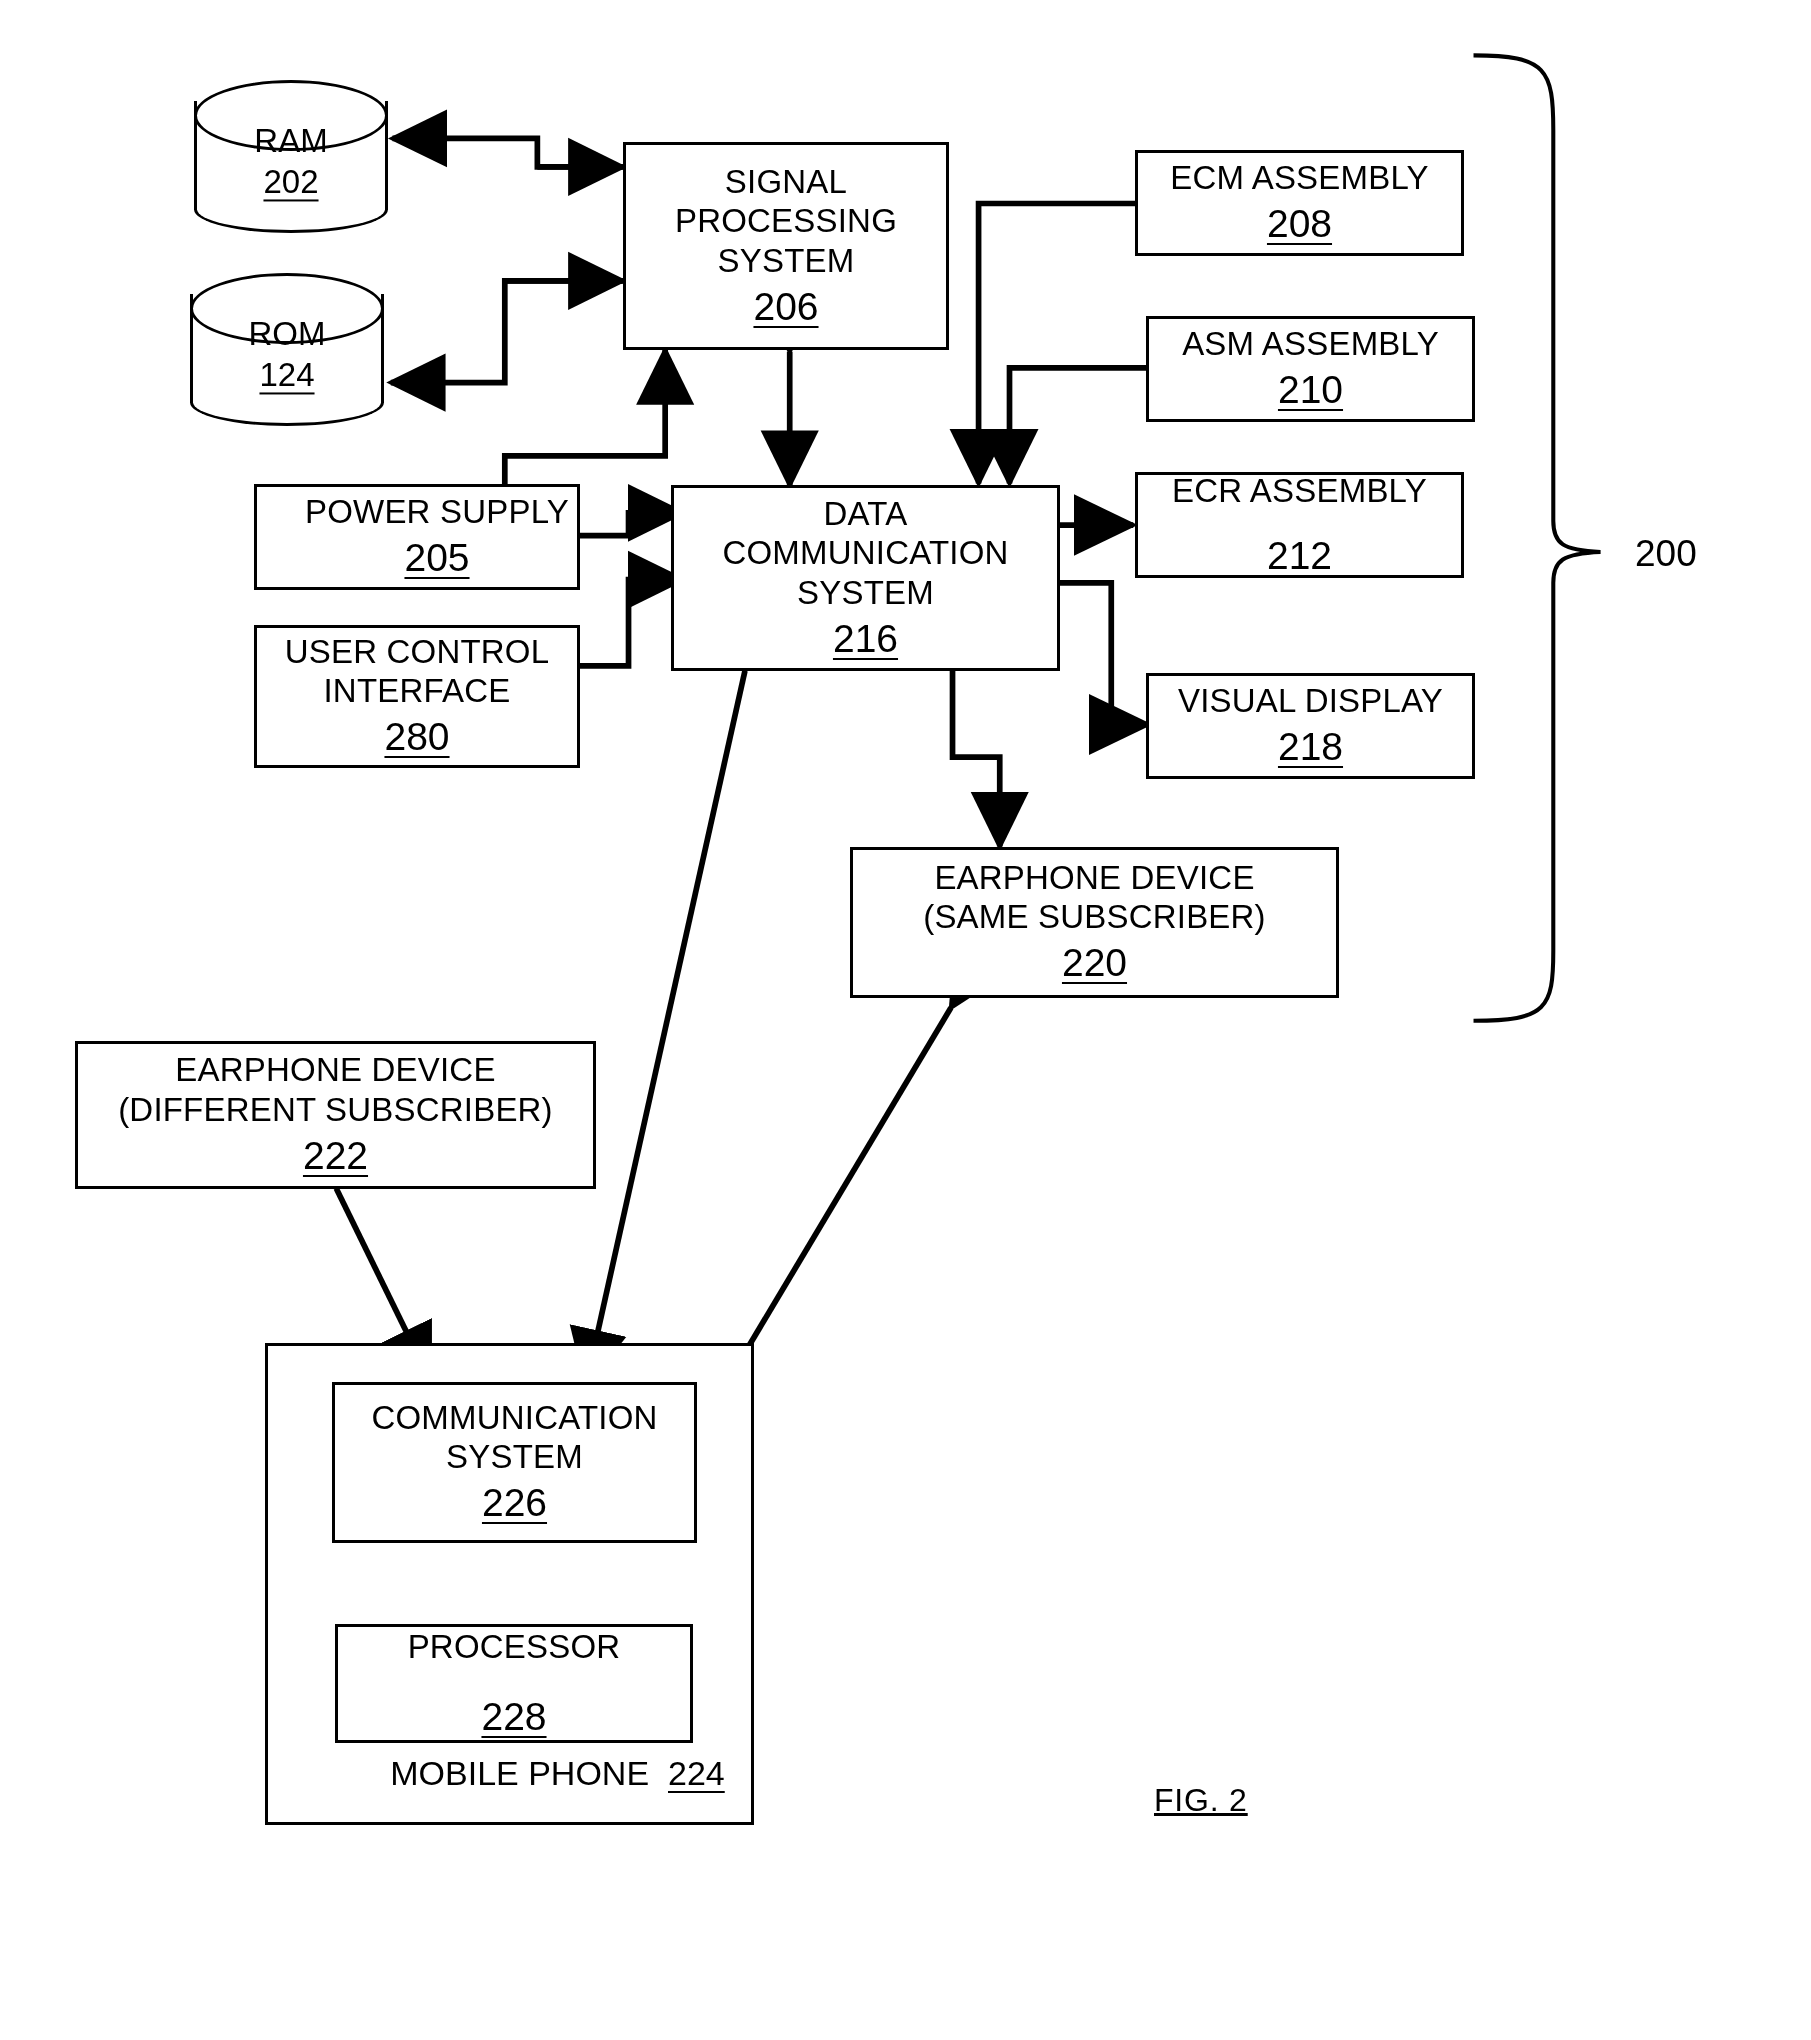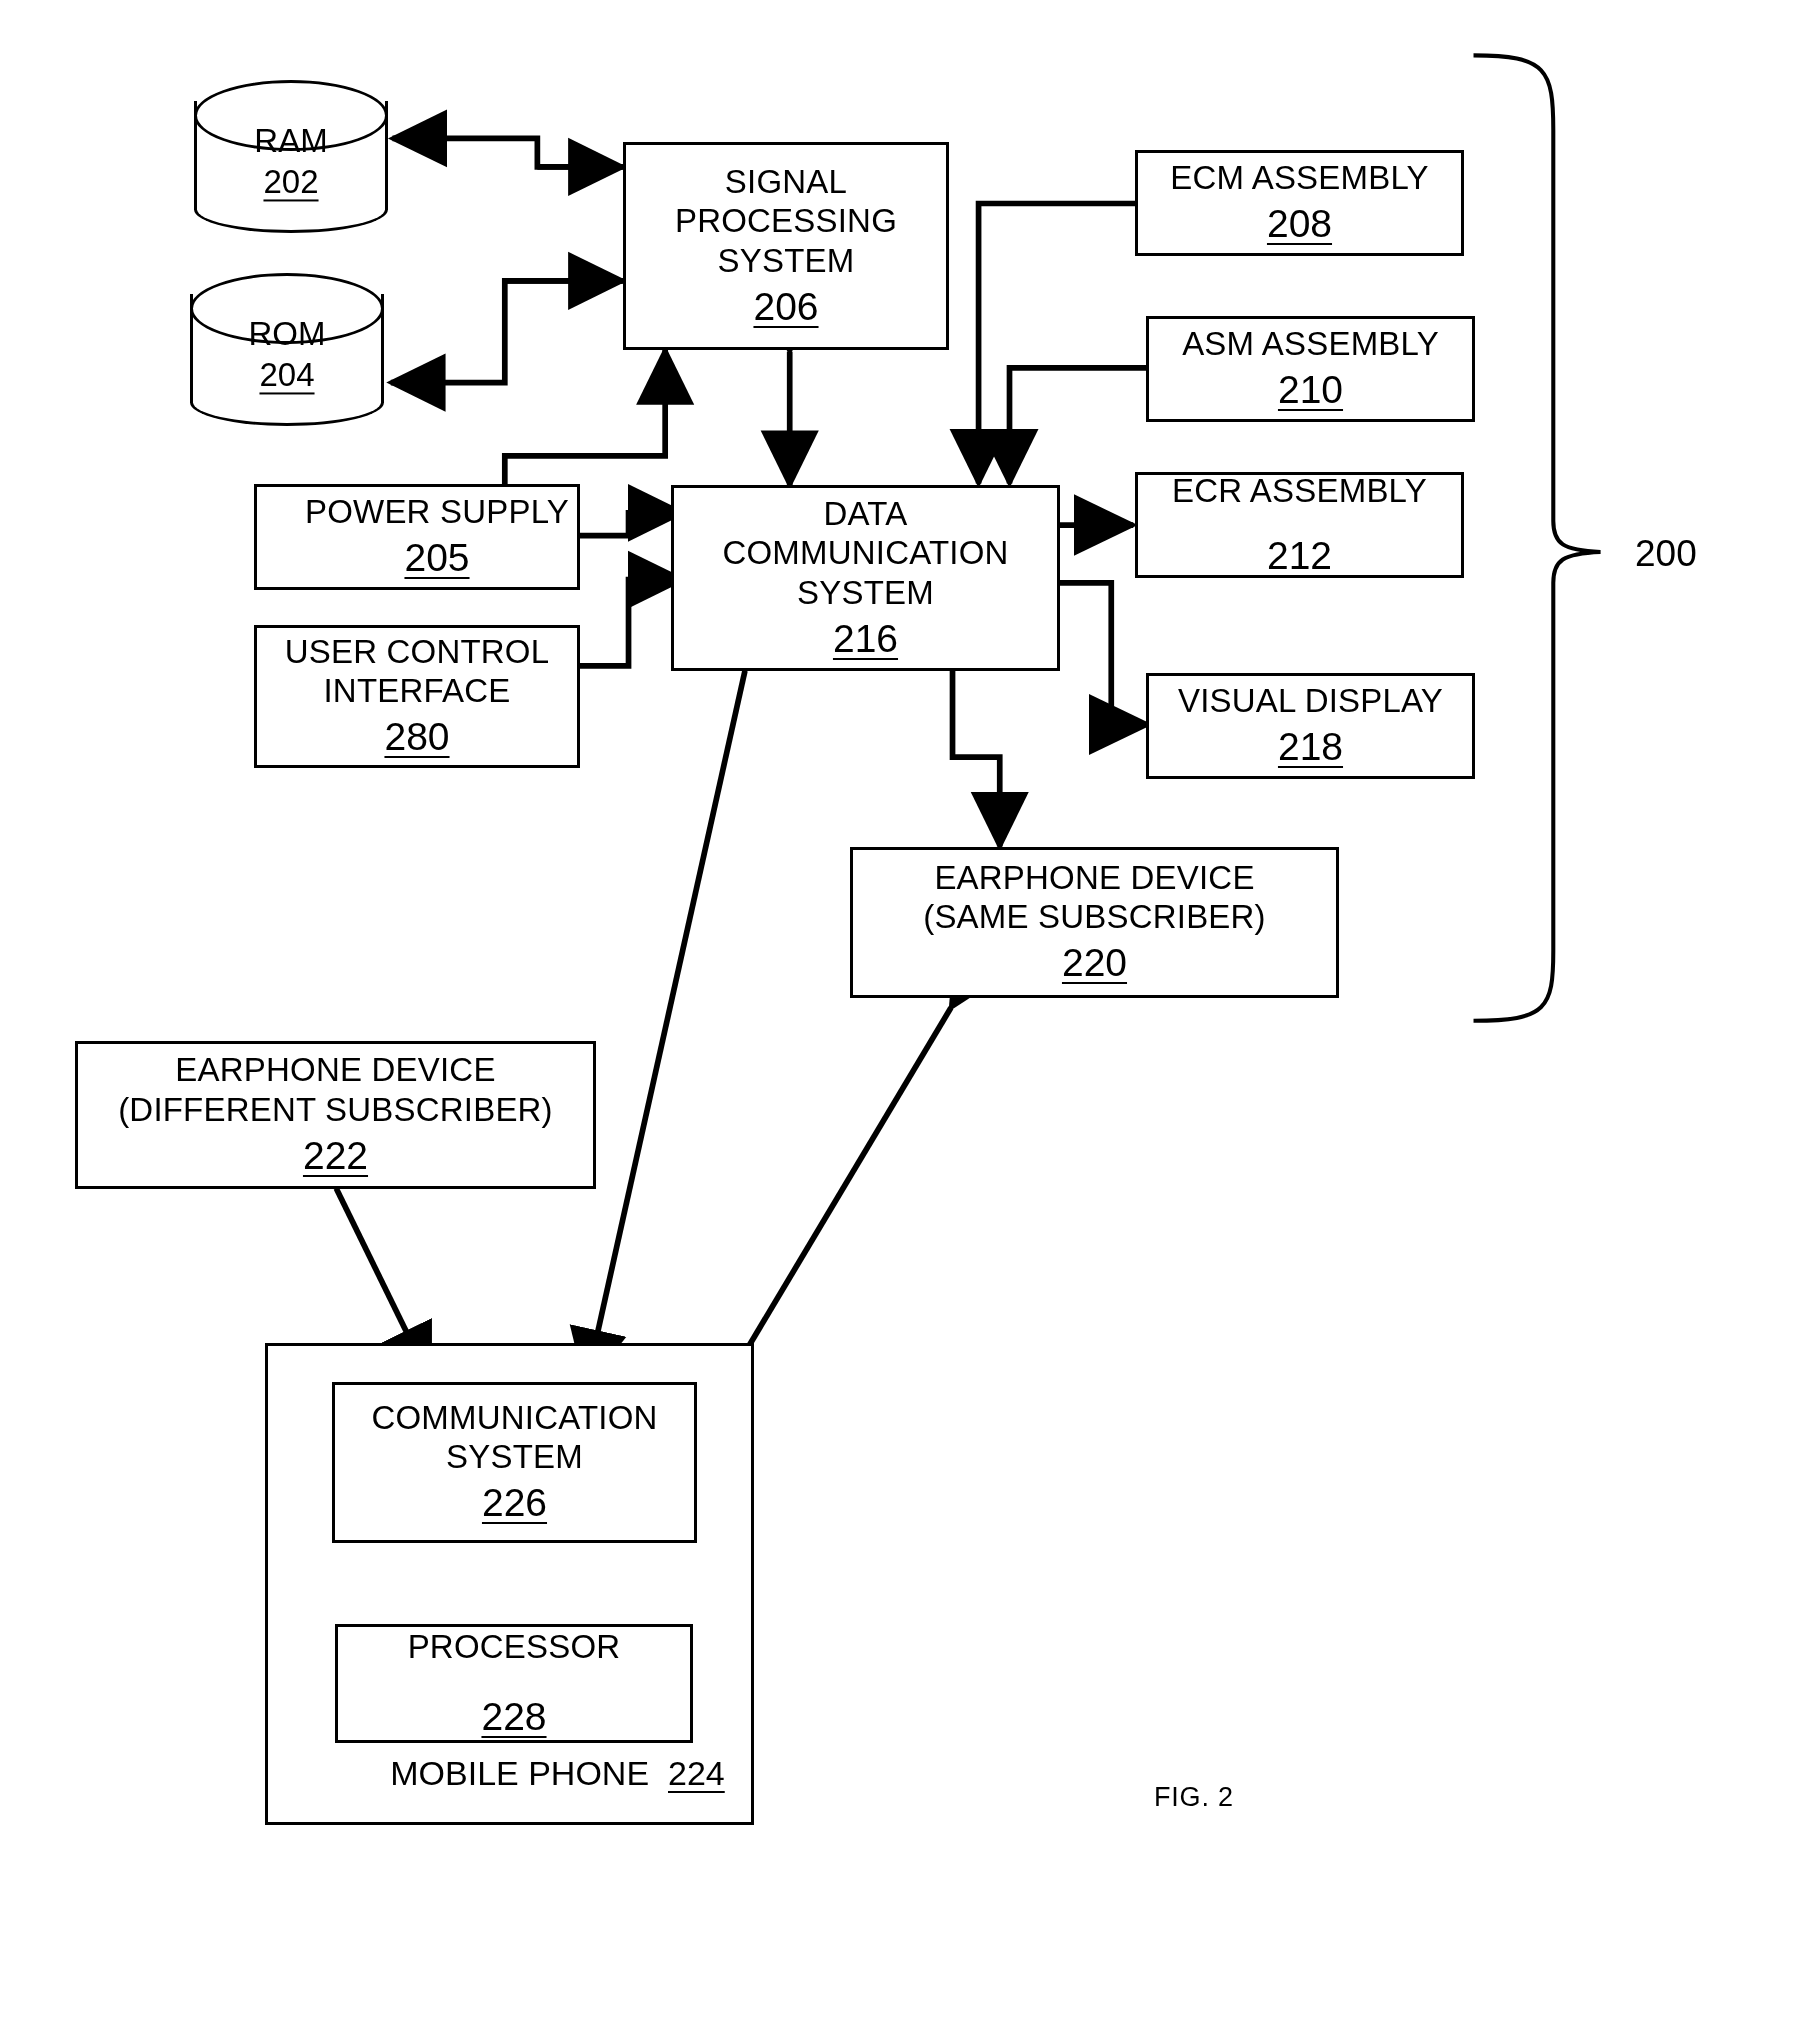--- a/index.html
+++ b/index.html
@@ -94,22 +94,23 @@
     font-size: 34px;
     padding-left: 48px;
   }
   .mobile-caption .uline {
     text-decoration: underline;
     text-underline-offset: 5.7px;
     text-decoration-thickness: 2.4px;
   }
   .figlabel {
     position: absolute;
-    font-size: 27px;
+    font-size: 32px;
     letter-spacing: 0.8px;
+    text-decoration: underline;
   }
   .reflabel {
     position: absolute;
     font-size: 37px;
   }
 </style>
 </head>
 <body>
 
 <div id="page">
@@ -173,21 +174,21 @@
       <span>RAM</span>
       <span class="num">202</span>
     </div>
   </div>
 
   <div class="cyl" style="left:174px; top:273px; width:194px; height:153px;">
     <div class="body"></div>
     <div class="top"></div>
     <div class="lbl">
       <span>ROM</span>
-      <span class="num">204</span>
+      <span class="num">124</span>
     </div>
   </div>
 
   <div class="node" style="left:607px; top:142px; width:326px; height:208px;">
     <div class="ttl">SIGNAL
 PROCESSING
 SYSTEM</div>
     <div class="num">206</div>
   </div>
 

